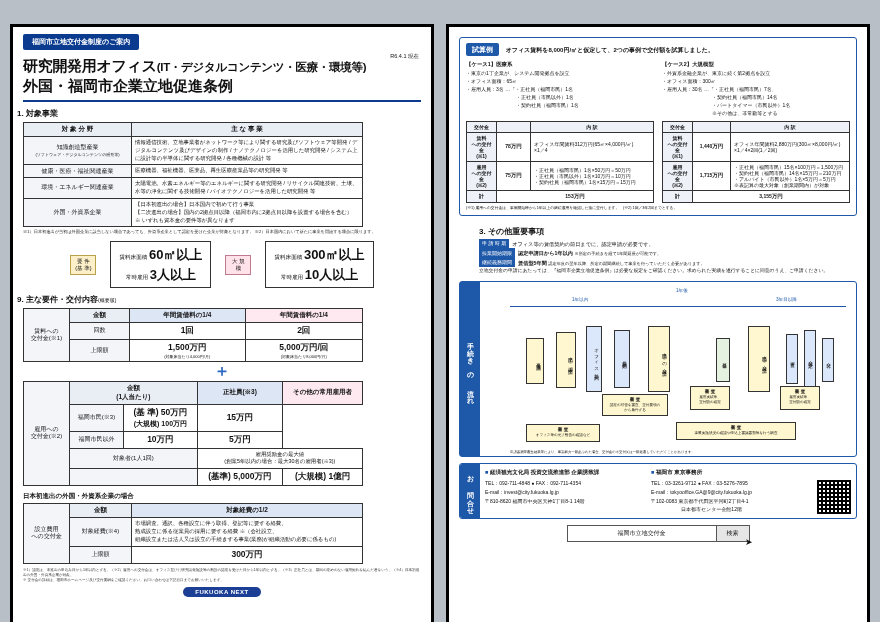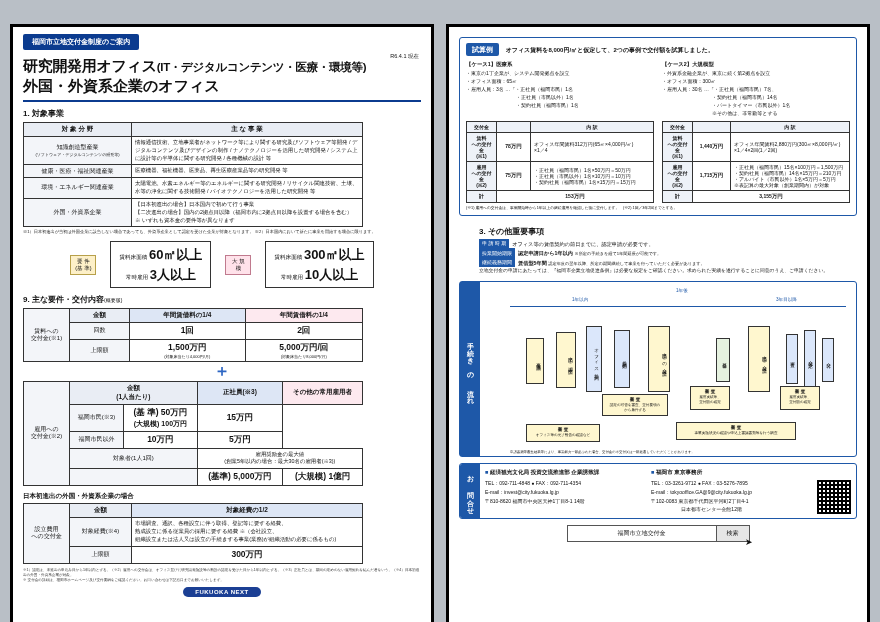--- a/index.html
+++ b/index.html
@@ -24,21 +24,21 @@
     display:inline-block; background:#0b3b8f; color:#fff; font-weight:bold;
     font-size:7px; padding:3px 9px; border-radius:2px; margin:7px 0 0 10px;
   }
   .hdr-date { position:absolute; right:12px; top:26px; font-size:5.5px; }
   .title-block { margin:7px 0 0 10px; }
   .title-block .t1 { font-size:15px; font-weight:bold; letter-spacing:-0.3px; }
   .title-block .t1 .small { font-size:11.5px; }
   .title-block .t2 { font-size:15px; font-weight:bold; margin-top:1px; }
   .rule { height:2px; background:#0b3b8f; margin:4px 10px 0 10px; }
 
-  .sec-h { font-size:8px; font-weight:bold; margin:6px 0 3px 10px; }
+  .sec-h { font-size:8px; font-weight:bold; margin:6px 0 3px 4px; }
   .sec-h .sub { font-size:5px; font-weight:normal; }
 
   table.grid { border-collapse:collapse; width:340px; margin:0 10px; }
   table.grid td, table.grid th { border:0.6px solid #333; padding:2px 3px; vertical-align:middle; }
   .th { background:#e9edf4; font-weight:bold; text-align:center; font-size:6.5px; }
   .lbl { background:#f3f5f9; text-align:center; font-size:6px; line-height:1.25; }
   .cell { font-size:5.4px; line-height:1.45; }
   .note { font-size:4.2px; line-height:1.35; margin:2px 10px 0 10px; color:#222; }
 
   
@@ -121,21 +121,21 @@
 <body>
 
 <div class="sheet left">
   <div class="hdr-tag">福岡市立地交付金制度のご案内</div>
   <div class="hdr-date">R6.4.1 現在</div>
 
   <div class="title-block">
     <div class="t1">
       <span>研究開発用オフィス</span><span class="small">(IT・デジタルコンテンツ・医療・環境等)</span>
     </div>
-    <div class="t2">外国・外資系企業のオフィス</div>
+    <div class="t2">外国・福岡市企業立地促進条例</div>
   </div>
   <div class="rule"></div>
 
   <div class="sec-h">1. 対象事業</div>
   <table class="grid">
     <tbody>
         <tr>
       <td class="th" style="width:108px">対 象 分 野</td>
       <td class="th">主 な 事 業</td>
     </tr>

